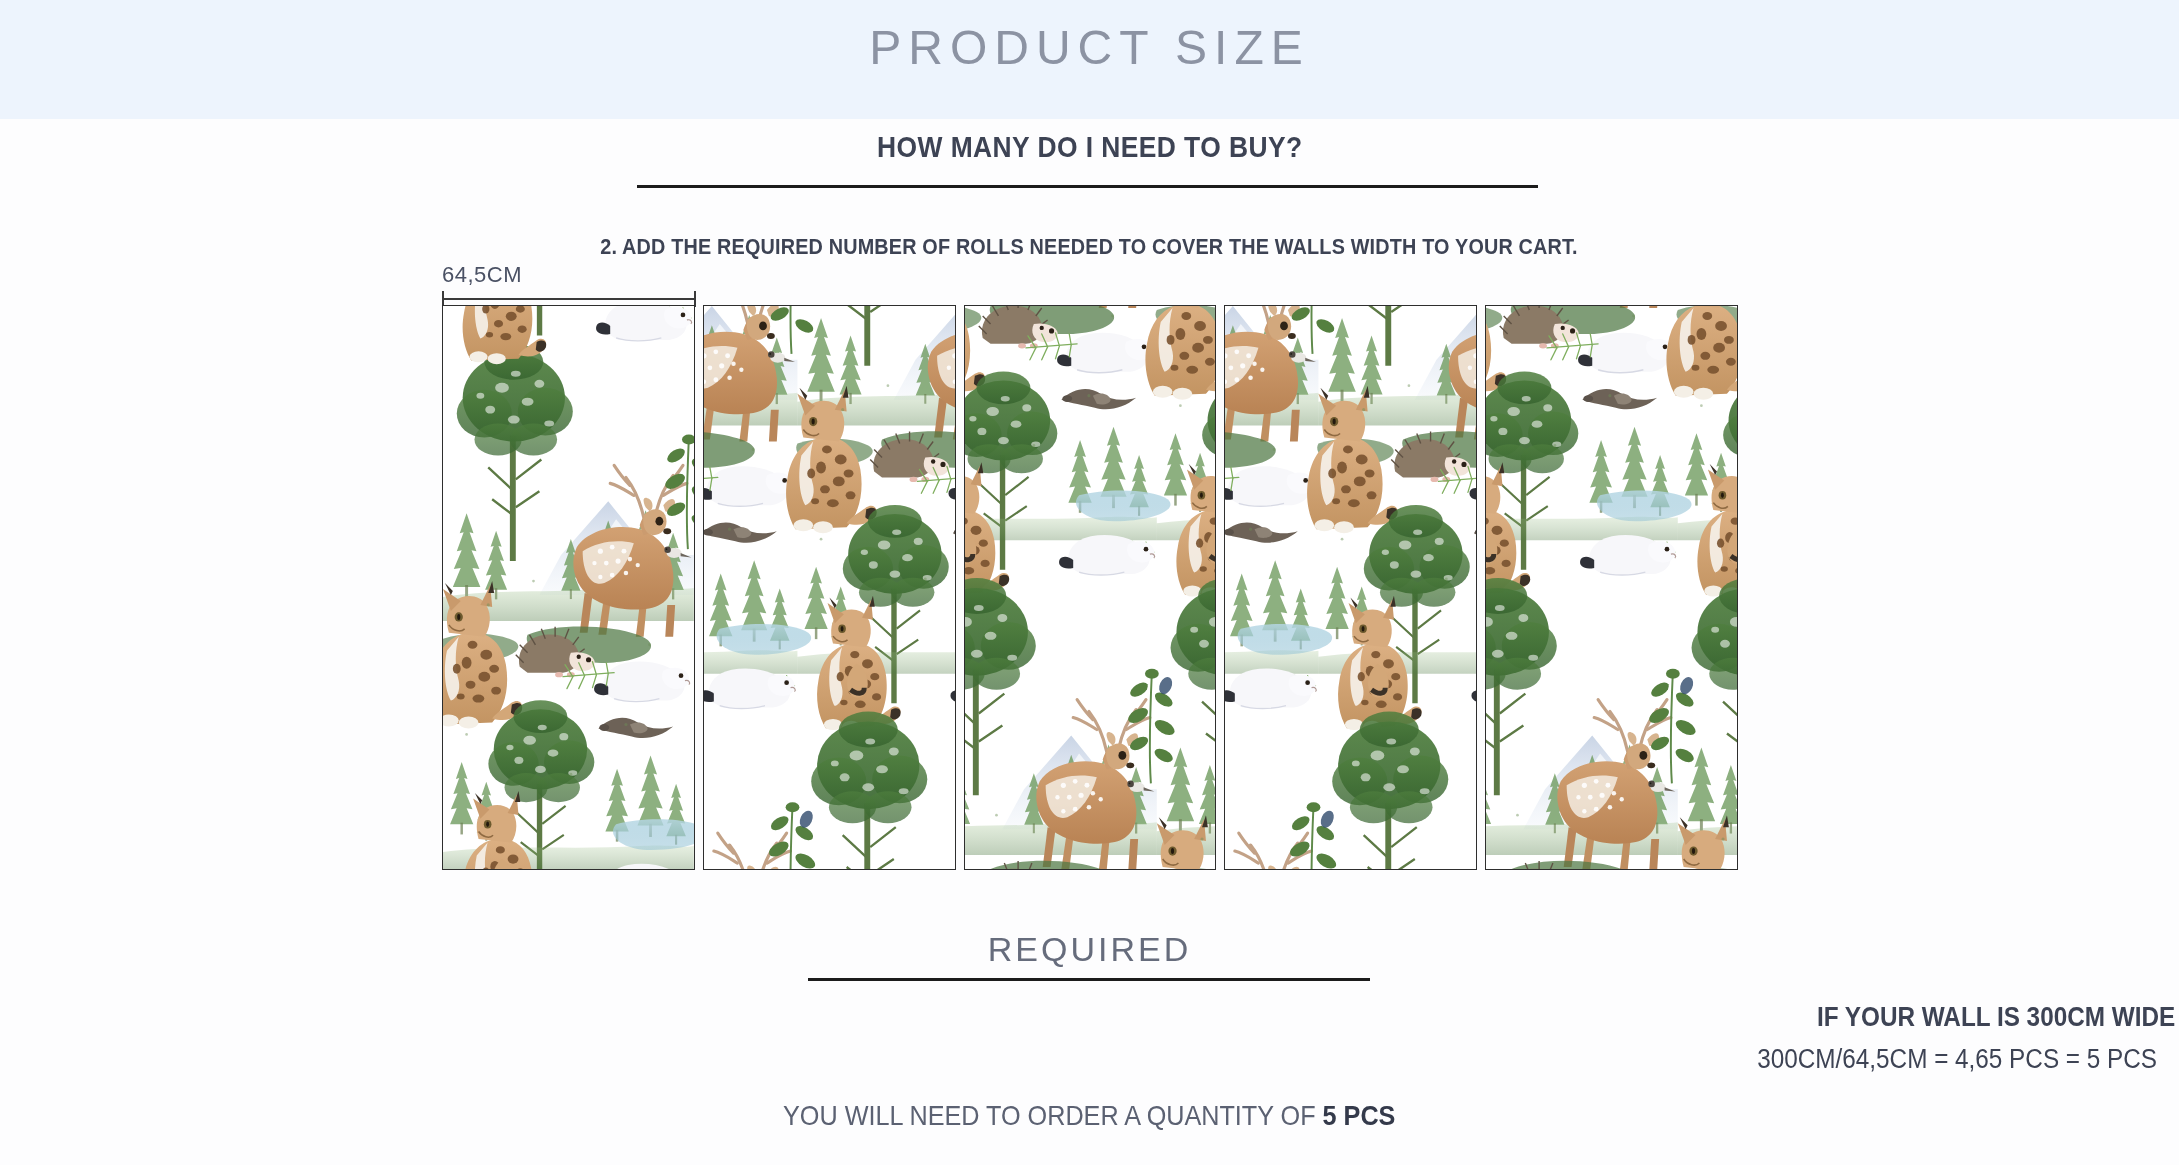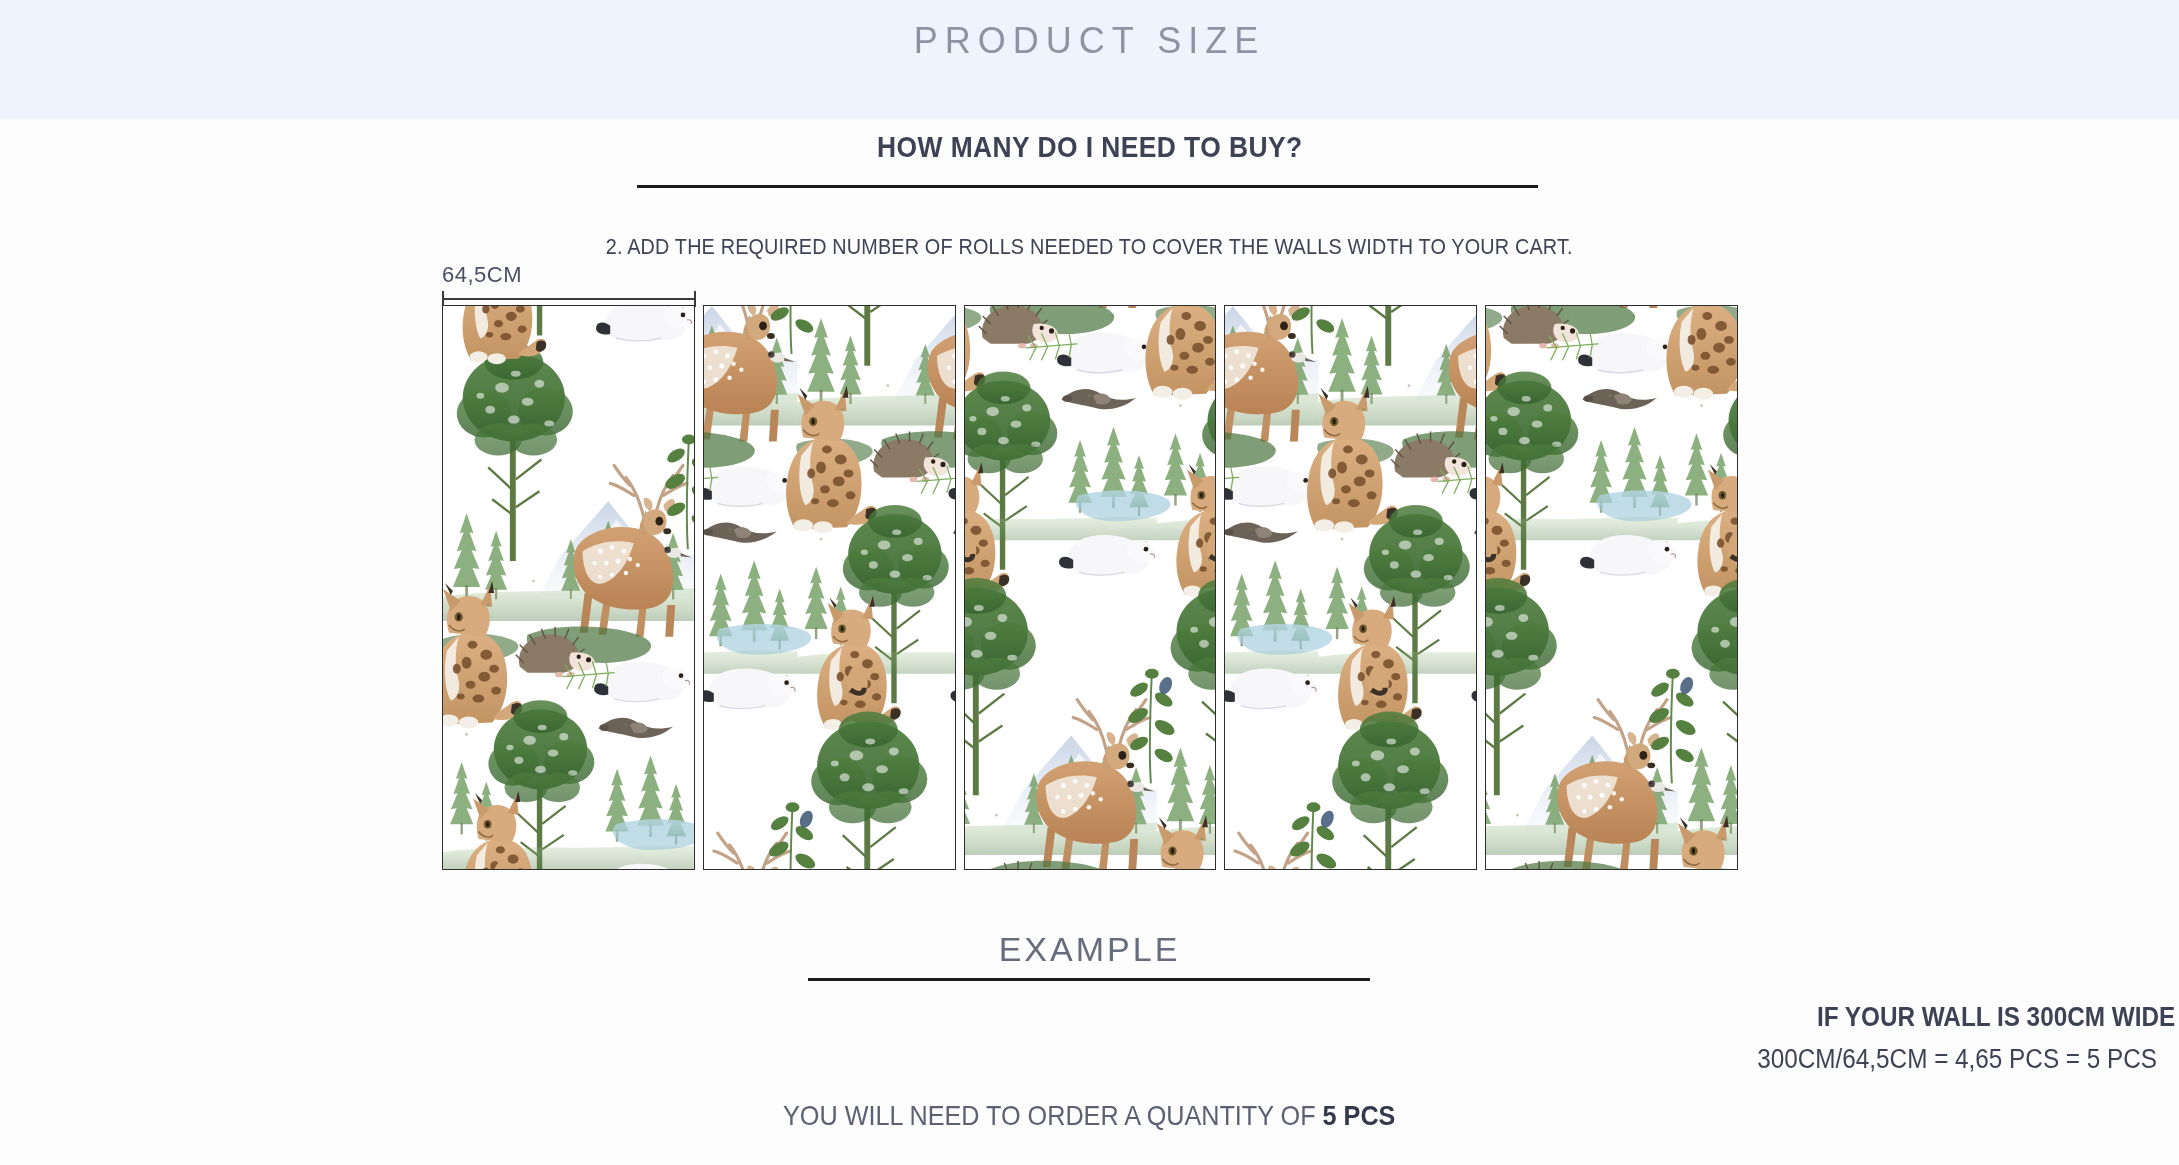--- a/index.html
+++ b/index.html
@@ -11,21 +11,21 @@
     position:relative;
   }
   
   #header-band{
     position:absolute;left:0;top:0;width:2179px;height:119px;
     background:#EDF4FD;
   }
   #page-title{
     position:absolute;left:0;top:20px;width:2179px;
     text-align:center;
-    font-size:36px;
+    font-size:48px;
     letter-spacing:7px;
     font-weight:300;
     color:#8C93A3;
     font-family:"Liberation Sans", sans-serif;
     white-space:nowrap;
   }
   
   #instructions-block{
     position:absolute;left:0;top:130px;width:2179px;text-align:center;
   }
@@ -40,21 +40,21 @@
   #instructions-rule{
     position:absolute;left:637px;top:55px;width:901px;height:3px;
     background:#1C1C1C;
   }
   #instruction-line-1{
     position:absolute;left:0;top:72px;width:2179px;text-align:center;
     font-size:22px;color:#3D4354;font-weight:500;letter-spacing:.2px;
   }
   #instruction-line-2{
     position:absolute;left:0;top:104px;width:2179px;text-align:center;
-    font-size:22px;color:#3D4354;font-weight:400;letter-spacing:.2px;
+    font-size:22px;color:#3D4354;font-weight:700;letter-spacing:.2px;
   }
   .cond{display:inline-block;transform:scaleX(.9);transform-origin:center;}
   
   #dimension-group{position:absolute;left:442px;top:262px;width:254px;}
   #dimension-label{
     position:absolute;left:0;top:0;width:254px;text-align:left;
     font-size:22px;color:#4A5164;letter-spacing:.5px;
   }
   #dimension-line{
     position:absolute;left:0;top:36px;width:254px;height:2px;background:#3A3A3A;
@@ -468,21 +468,21 @@
       <g transform="translate(195,235)">
           <use href="#scene"></use>
         </g>
     </svg>
   </div>
 
 </div>
 
 <div id="example-block">
   <div>
-    <span id="example-title">EXAMPLE</span>
+    <span id="example-title">REQUIRED</span>
   </div>
   <div id="example-rule"></div>
   <div id="example-line-1">
     <span class="cond">IF YOUR WALL IS 300CM WIDE</span>
   </div>
   <div id="example-line-2">
     <span class="cond">300CM/64,5CM = 4,65 PCS = 5 PCS</span>
   </div>
   <div id="example-line-3">
     <span class="cond"><span>YOU WILL NEED TO ORDER A QUANTITY OF </span><span class="bold-qty">5 PCS</span></span>

